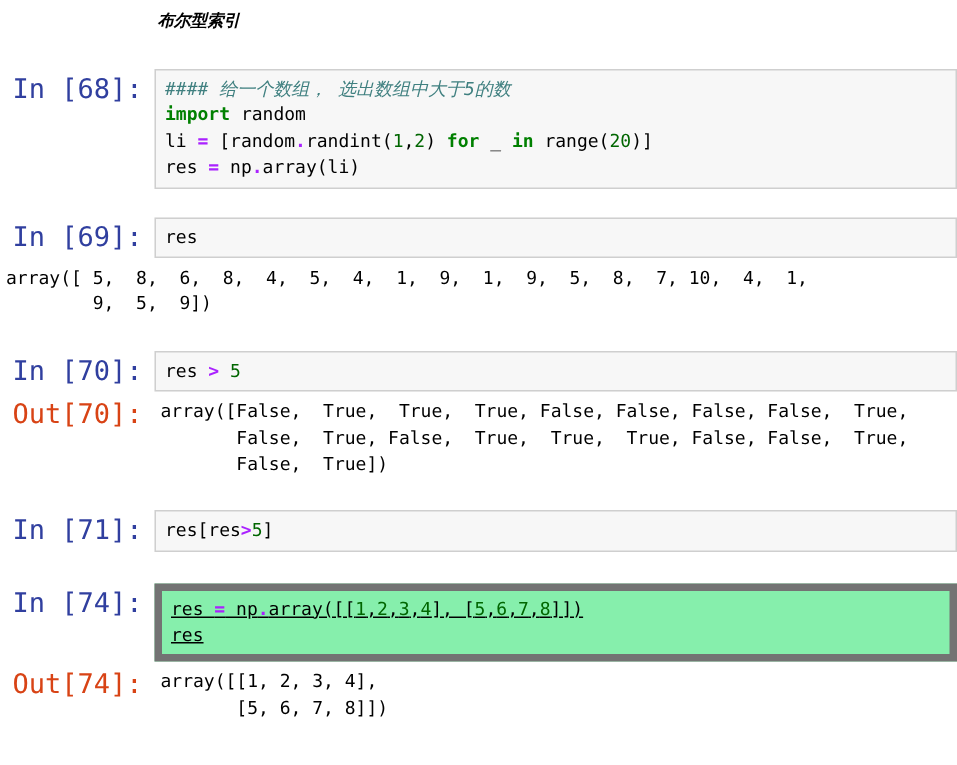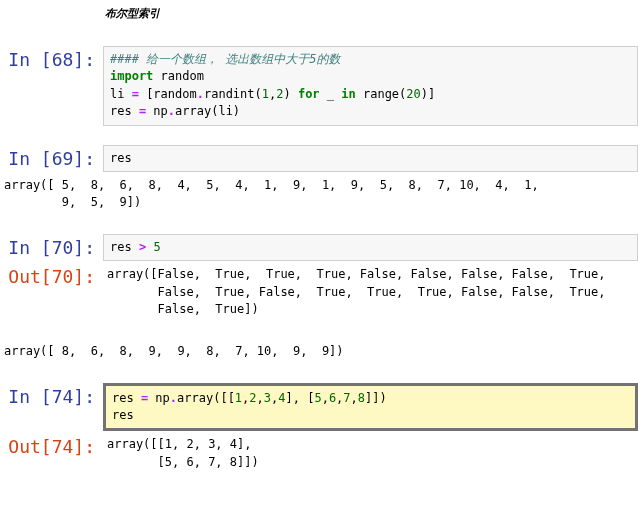--- a/index.html
+++ b/index.html
@@ -40,22 +40,23 @@
     line-height: 1.45;
     padding: 3px 4px;
     white-space: pre;
   }
   .code {
     border: 1px solid #cfcfcf;
     background: #f7f7f7;
     padding: 4px 6px;
   }
   .code.selected {
-    background: #fef9c3;
-    border: 3px solid #737373;
+    background: #86efac;
+    border: 5px solid #737373;
+    text-decoration: underline;
   }
   .plain { background: transparent; padding: 3px 4px; }
   .c-comment { color: #408080; font-style: italic; }
   .c-keyword { color: #008000; font-weight: bold; }
   .c-op { color: #AA22FF; font-weight: bold; }
   .c-num { color: #006600; }
   .sp { display:inline-block; height: 6px; width: 100%; }
 </style>
 </head>
 <body>
@@ -75,21 +76,23 @@
 </span><span>        9,  5,  9])</span></div>
     </div><div class="sp"></div><div class="cell">
       <div class="prompt in">In [70]:</div>
       <div class="content code"><span>res </span><span class="c-op">&gt;</span><span> </span><span class="c-num">5</span></div>
     </div><div class="cell">
       <div class="prompt out">Out[70]:</div>
       <div class="content plain"><span>array([False,  True,  True,  True, False, False, False, False,  True,
 </span><span>       False,  True, False,  True,  True,  True, False, False,  True,
 </span><span>       False,  True])</span></div>
     </div><div class="sp"></div><div class="cell">
-      <div class="content plain"><span>array([ 8,  6,  8,  9,  9,  8,  7, 10,  9,  9])</span></div>
+      <div class="prompt in">In [71]:</div>
+      <div class="content code"><span>res[res</span><span class="c-op">&gt;</span><span class="c-num">5</span><span>]</span></div>
+    </div><div class="cell">
     </div><div class="sp"></div><div class="cell">
       <div class="prompt in">In [74]:</div>
       <div class="content code selected"><span>res </span><span class="c-op">=</span><span> np</span><span class="c-op">.</span><span>array([[</span><span class="c-num">1</span><span>,</span><span class="c-num">2</span><span>,</span><span class="c-num">3</span><span>,</span><span class="c-num">4</span><span>], [</span><span class="c-num">5</span><span>,</span><span class="c-num">6</span><span>,</span><span class="c-num">7</span><span>,</span><span class="c-num">8</span><span>]])
 </span><span>res</span></div>
     </div><div class="cell">
       <div class="prompt out">Out[74]:</div>
       <div class="content plain"><span>array([[1, 2, 3, 4],
 </span><span>       [5, 6, 7, 8]])</span></div>
     </div></div>
 

